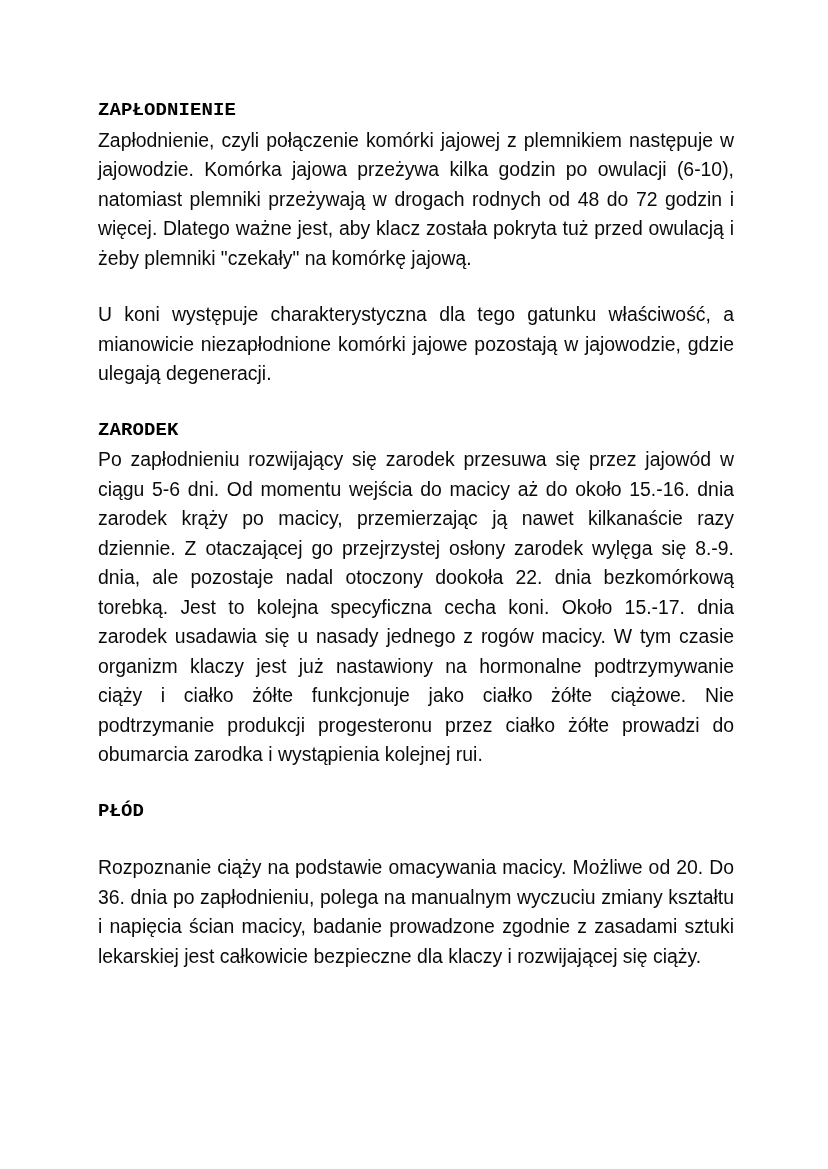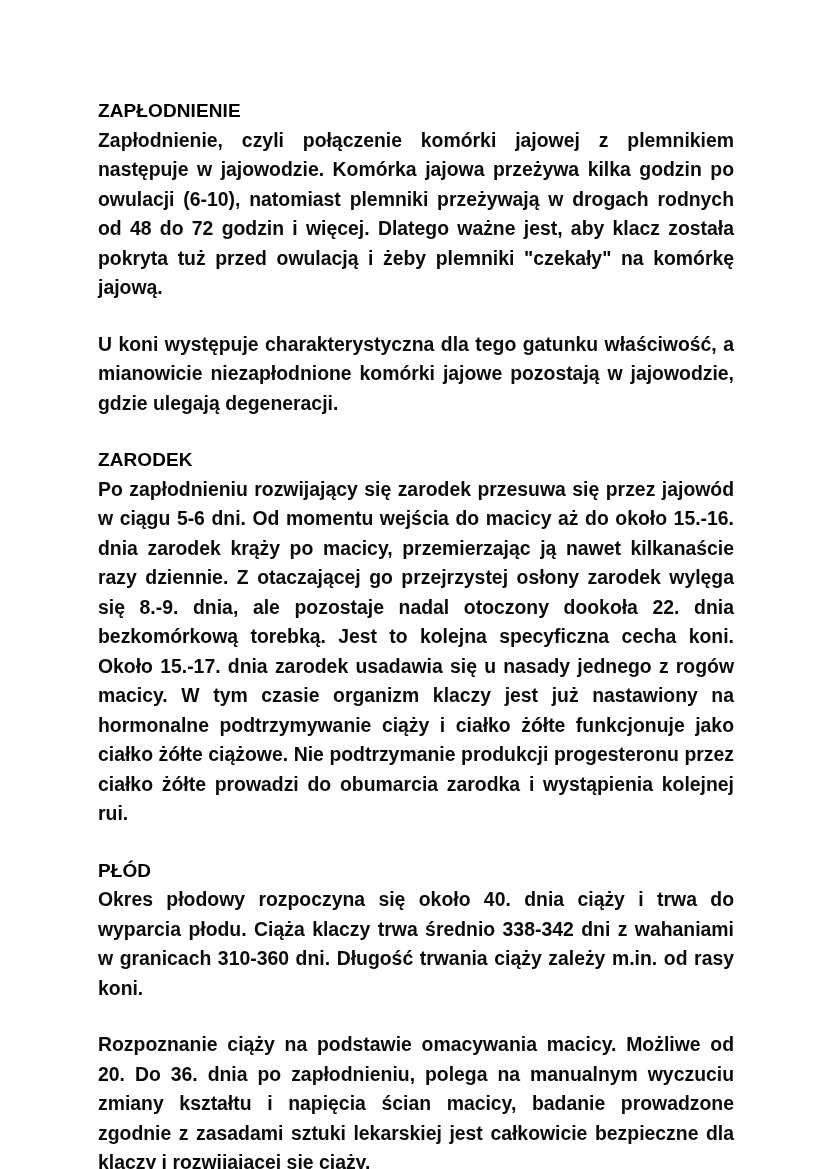--- a/index.html
+++ b/index.html
@@ -28,34 +28,34 @@
 
   .section {
     margin: 0 0 27px 0;
   }
 
   .section:last-child {
     margin-bottom: 0;
   }
 
   .heading {
-    font-family: Liberation Sans, sans-serif;
+    font-family: Liberation Mono, monospace;
     font-size: 19px;
     font-weight: bold;
     color: #000000;
     line-height: 29.5px;
     margin: 0;
     letter-spacing: 0.1px;
     text-align: left;
   }
 
   .para {
     font-family: "Liberation Sans", sans-serif;
     font-size: 19.4px;
-    font-weight: bold;
+    font-weight: normal;
     color: #0a0a0a;
     line-height: 29.5px;
     margin: 0;
     text-align: justify;
     text-justify: inter-word;
     -webkit-hyphens: none;
     hyphens: none;
     word-spacing: 0px;
   }
 
@@ -79,21 +79,20 @@
       <p class="para standalone">U koni występuje charakterystyczna dla tego gatunku właściwość, a mianowicie niezapłodnione komórki jajowe pozostają w jajowodzie, gdzie ulegają degeneracji.</p>
     </div>
 
     <div class="section">
       <h2 class="heading">ZARODEK</h2>
       <p class="para">Po zapłodnieniu rozwijający się zarodek przesuwa się przez jajowód w ciągu 5-6 dni. Od momentu wejścia do macicy aż do około 15.-16. dnia zarodek krąży po macicy, przemierzając ją nawet kilkanaście razy dziennie. Z otaczającej go przejrzystej osłony zarodek wylęga się 8.-9. dnia, ale pozostaje nadal otoczony dookoła 22. dnia bezkomórkową torebką. Jest to kolejna specyficzna cecha koni. Około 15.-17. dnia zarodek usadawia się u nasady jednego z rogów macicy. W tym czasie organizm klaczy jest już nastawiony na hormonalne podtrzymywanie ciąży i ciałko żółte funkcjonuje jako ciałko żółte ciążowe. Nie podtrzymanie produkcji progesteronu przez ciałko żółte prowadzi do obumarcia zarodka i wystąpienia kolejnej rui.</p>
     </div>
 
     <div class="section">
       <h2 class="heading">PŁÓD</h2>
-      <p class="para">Okres płodowy rozpoczyna się około 40. dnia ciąży i trwa do wyparcia płodu. Ciąża klaczy trwa średnio 338-342 dni z wahaniami w granicach 310-360 dni. Długość trwania ciąży zależy m.in. od rasy koni.</p>
     </div>
 
     <div class="section">
       <p class="para">Rozpoznanie ciąży na podstawie omacywania macicy. Możliwe od 20. Do 36. dnia po zapłodnieniu, polega na manualnym wyczuciu zmiany kształtu i napięcia ścian macicy, badanie prowadzone zgodnie z zasadami sztuki lekarskiej jest całkowicie bezpieczne dla klaczy i rozwijającej się ciąży.</p>
     </div>
 
   </div>
 </div>
 
 </body></html>

